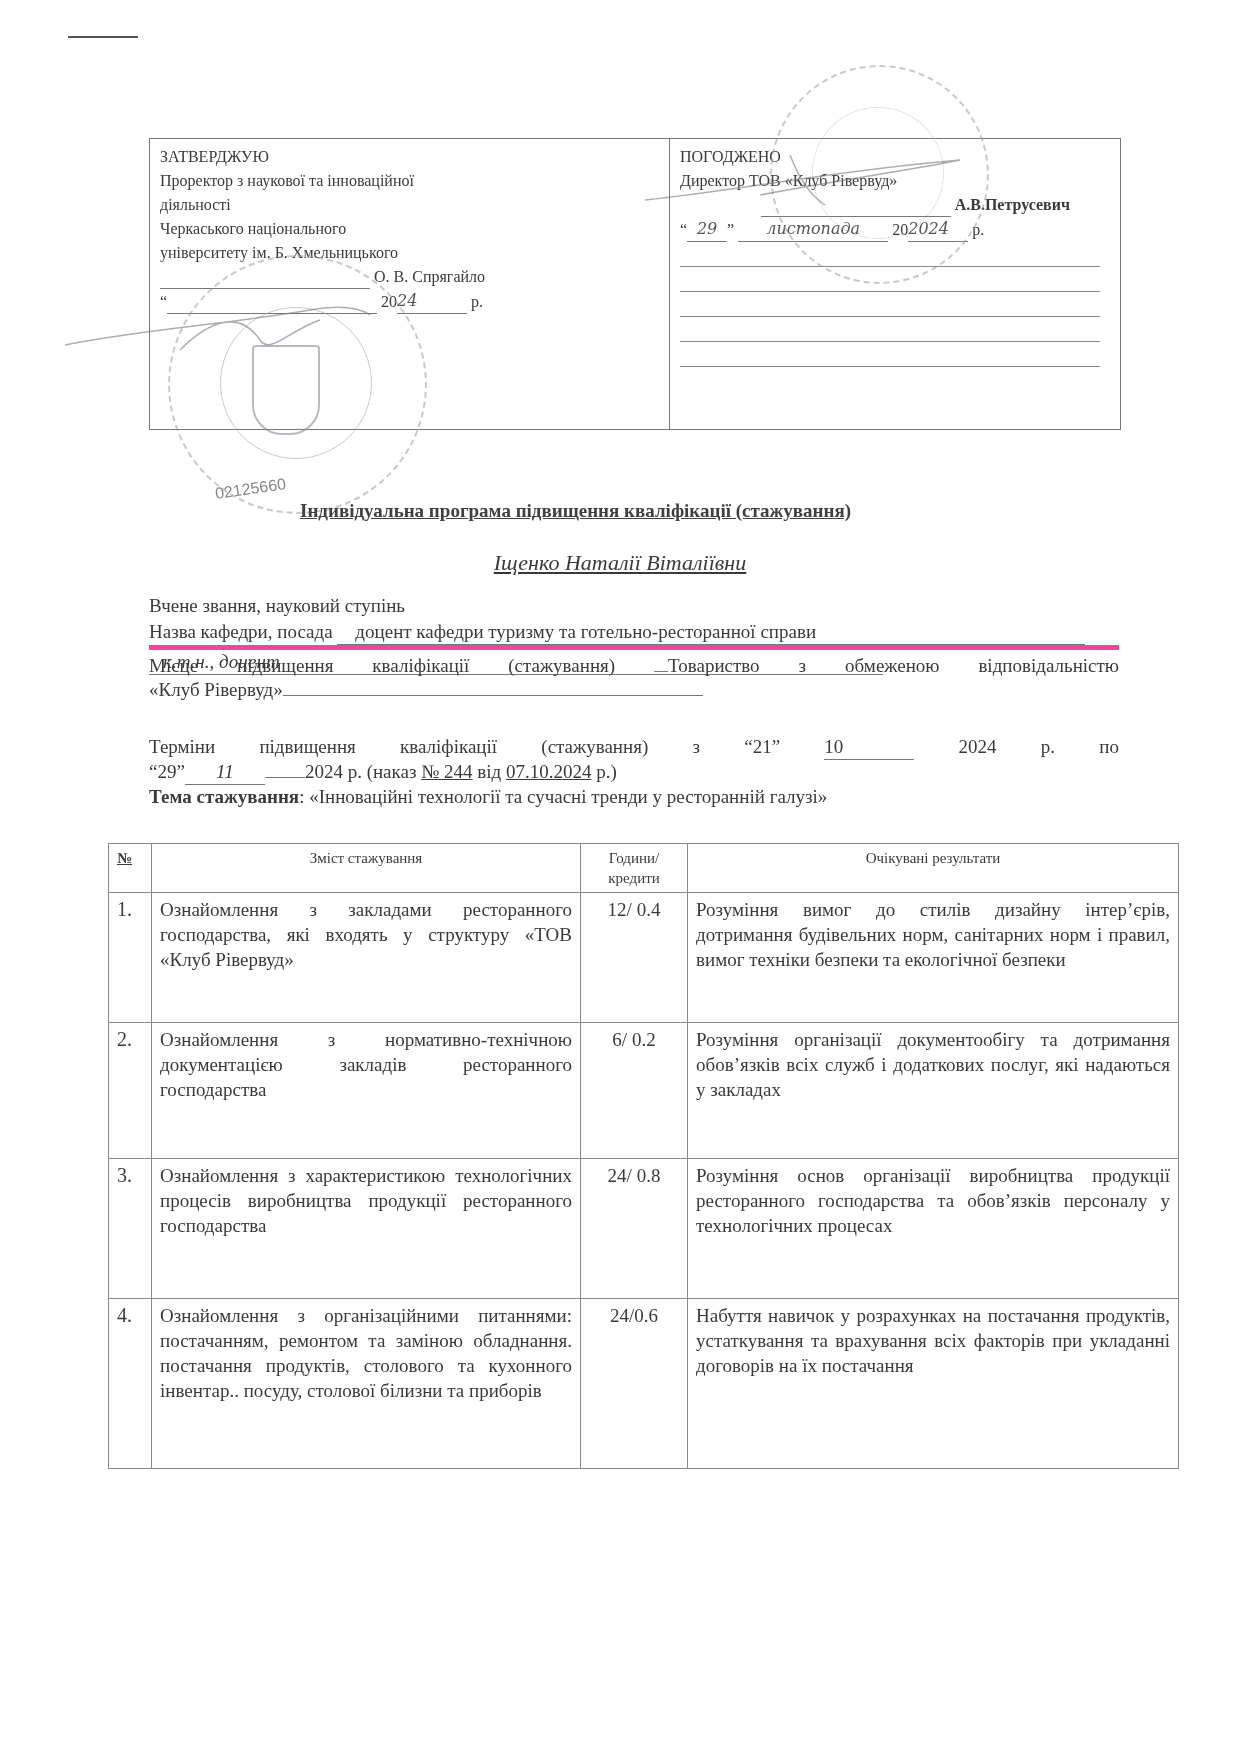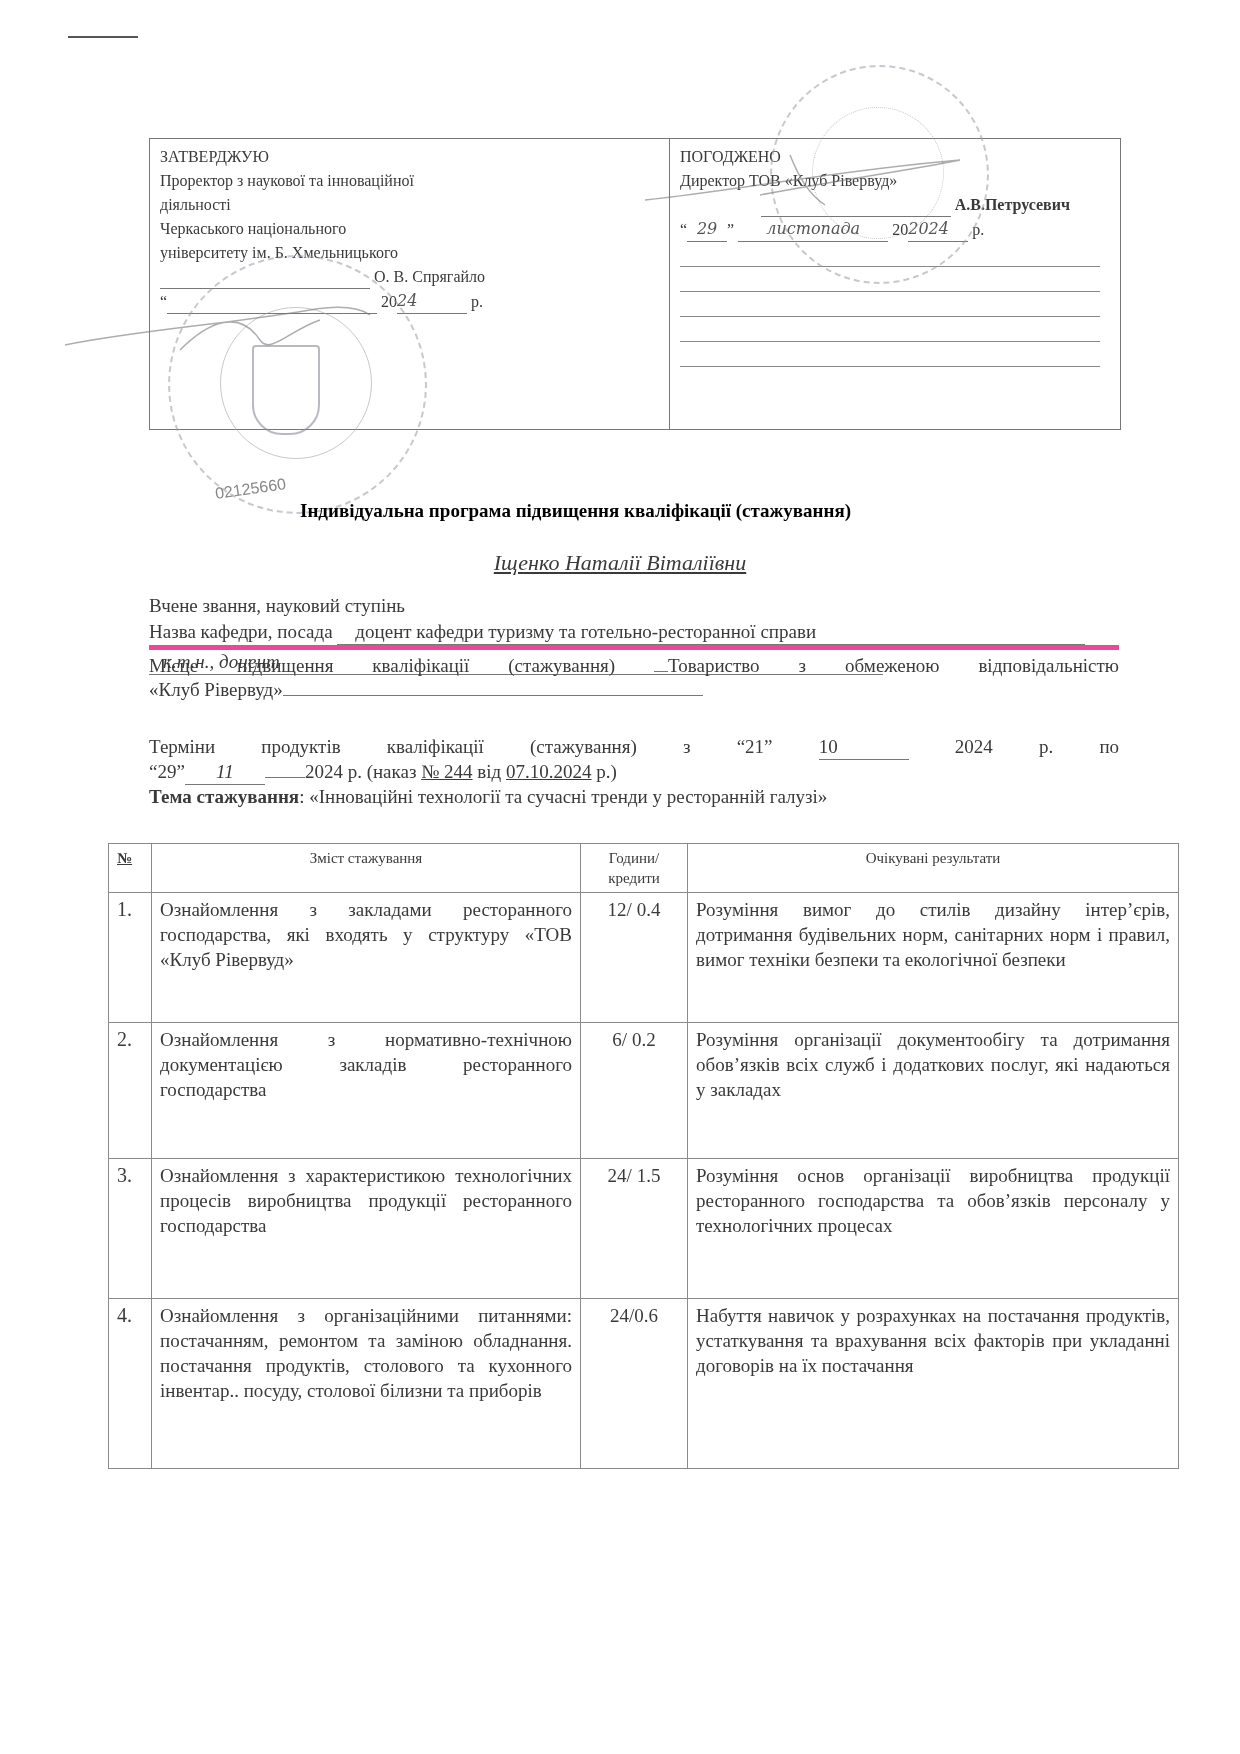--- a/index.html
+++ b/index.html
@@ -36,21 +36,21 @@
   .trident {
     position: absolute; left: 252px; top: 345px; width: 64px; height: 86px;
     border: 2px solid #8a8a98; border-radius: 4px 4px 30px 30px; opacity: 0.6;
   }
   .sig1 { position: absolute; left: 60px; top: 300px; width: 320px; height: 60px; opacity: 0.6; }
   .sig2 { position: absolute; left: 640px; top: 150px; width: 330px; height: 60px; opacity: 0.6; }
   .stamp-code { position: absolute; left: 215px; top: 480px; font-size: 16px; color: #888; font-family: "Liberation Sans", sans-serif; transform: rotate(-8deg); }
 
   .doc-title {
     position: absolute; left: 300px; top: 500px; width: 760px; text-align: left;
-    font-size: 19px; font-weight: bold; color: #000000;
+    font-size: 19px; font-weight: bold; text-decoration: underline; color: #404040;
   }
   .person-name {
     position: absolute; left: 0; top: 550px; width: 1240px; text-align: center;
     font-size: 22px; font-style: italic; text-decoration: underline;
   }
   .field { position: absolute; left: 149px; width: 970px; font-size: 19px; line-height: 24px; }
   .field .fill { display: inline-block; border-bottom: 1px solid #777; }
   .it { font-style: italic; }
   .justify { text-align: justify; text-align-last: justify; }
   .u { text-decoration: underline; }
@@ -137,21 +137,21 @@
   <div class="justify">
     <span>Місце підвищення кваліфікації (стажування)</span>
     <span class="fill" style="width:14px;"></span><span>Товариство з обмеженою відповідальністю</span>
   </div>
   <div>
     <span>«Клуб Рівервуд»</span><span class="fill" style="width:420px;"></span>
   </div>
 </div>
 <div class="field" style="top:735px;">
   <div class="justify">
-    <span>Терміни продуктів кваліфікації (стажування) з</span>
+    <span>Терміни підвищення кваліфікації (стажування) з</span>
     <span>“21”</span>
     <span class="fill" style="width:90px; text-align:center;">10</span>
     <span>2024</span>
     <span>р.</span>
     <span>по</span>
   </div>
   <div>
     <span>“29”</span><span class="fill" style="width:80px; text-align:center;font-style:italic;">11</span><span class="fill" style="width:40px;"></span><span>2024 р.</span>
     <span>(наказ</span>
     <span class="u">№ 244</span>
@@ -182,21 +182,21 @@
     </tr>
     <tr style="height:136px;">
       <td class="num">2.</td>
       <td class="content">Ознайомлення з нормативно-технічною документацією закладів ресторанного господарства</td>
       <td class="hours">6/ 0.2</td>
       <td class="result">Розуміння організації документообігу та дотримання обов’язків всіх служб і додаткових послуг, які надаються у закладах</td>
     </tr>
     <tr style="height:140px;">
       <td class="num">3.</td>
       <td class="content">Ознайомлення з характеристикою технологічних процесів виробництва продукції ресторанного господарства</td>
-      <td class="hours">24/ 1.5</td>
+      <td class="hours">24/ 0.8</td>
       <td class="result">Розуміння основ організації виробництва продукції ресторанного господарства  та обов’язків персоналу у технологічних процесах</td>
     </tr>
     <tr style="height:170px;">
       <td class="num">4.</td>
       <td class="content">Ознайомлення з організаційними питаннями: постачанням, ремонтом та заміною обладнання. постачання продуктів, столового та кухонного інвентар.. посуду, столової білизни та приборів</td>
       <td class="hours">24/0.6</td>
       <td class="result">Набуття навичок у розрахунках на постачання продуктів, устаткування та врахування всіх факторів при укладанні договорів на їх постачання</td>
     </tr>
   </tbody>
 </table>

